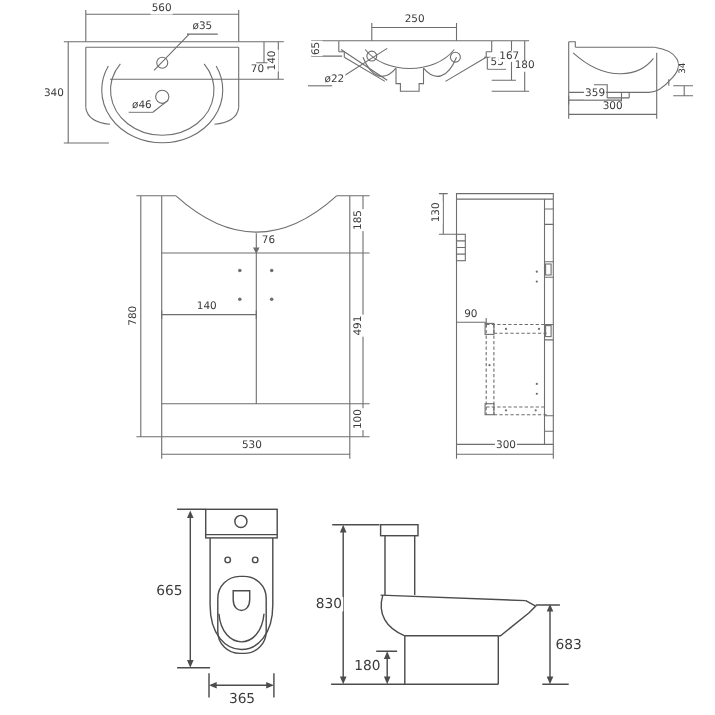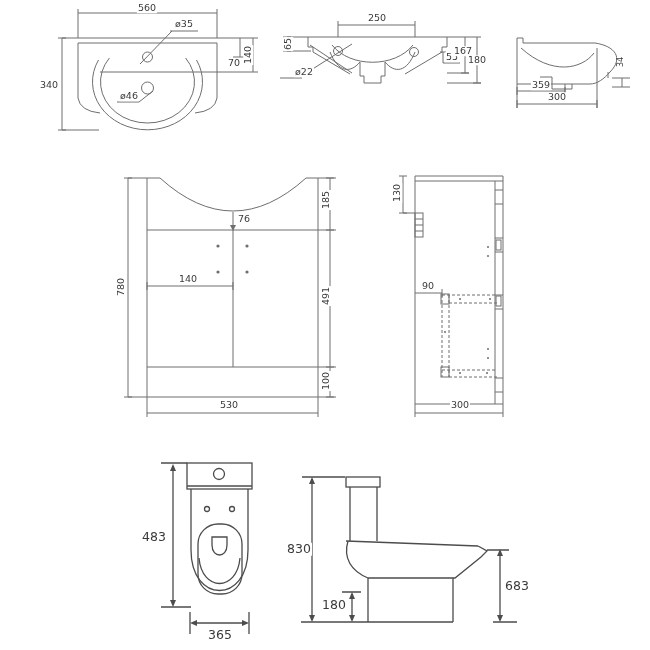--- a/index.html
+++ b/index.html
@@ -166,20 +166,20 @@
 <span class="dim" style="left:244px;top:219px">76</span>
 <span class="dim" style="left:188px;top:279px">140</span>
 <span class="dim rot" style="left:326px;top:296px">491</span>
 <span class="dim rot" style="left:326px;top:381px">100</span>
 <span class="dim" style="left:229px;top:405px">530</span>
 
 <span class="dim rot" style="left:397px;top:193px">130</span>
 <span class="dim" style="left:428px;top:286px">90</span>
 <span class="dim" style="left:460px;top:405px">300</span>
 
-<span class="dim big" style="left:154px;top:537px">483</span>
+<span class="dim big" style="left:154px;top:537px">665</span>
 <span class="dim big" style="left:220px;top:635px">365</span>
 
 <span class="dim big" style="left:299px;top:549px">830</span>
 <span class="dim big" style="left:334px;top:605px">180</span>
 <span class="dim big" style="left:517px;top:586px">683</span>
 
 </div>
 
 </body></html>

